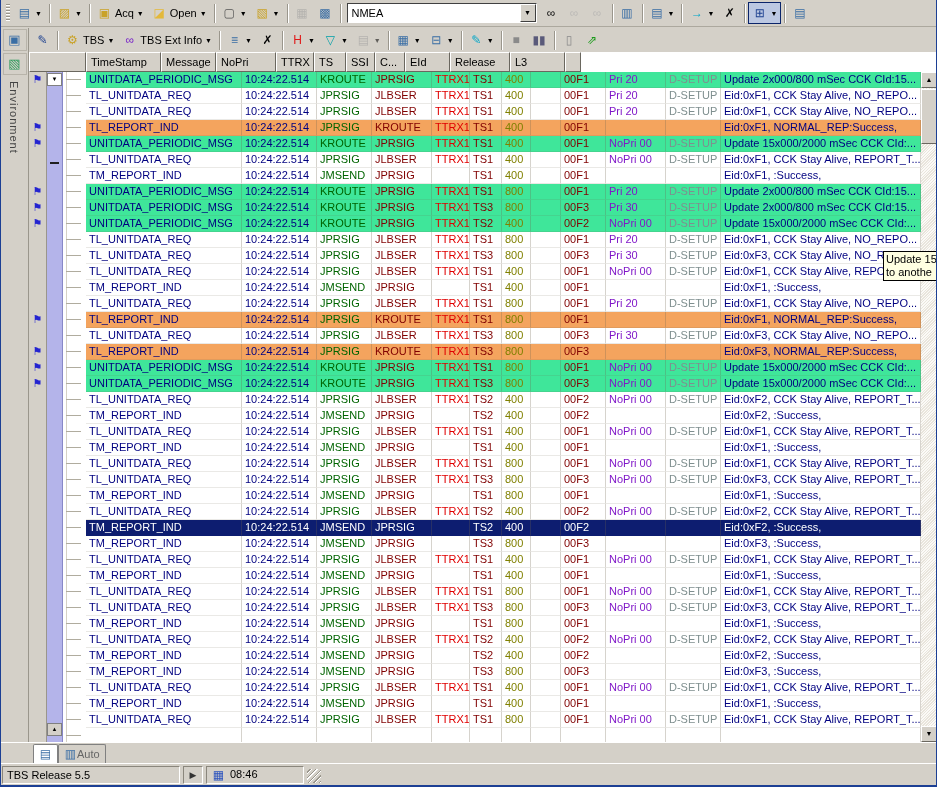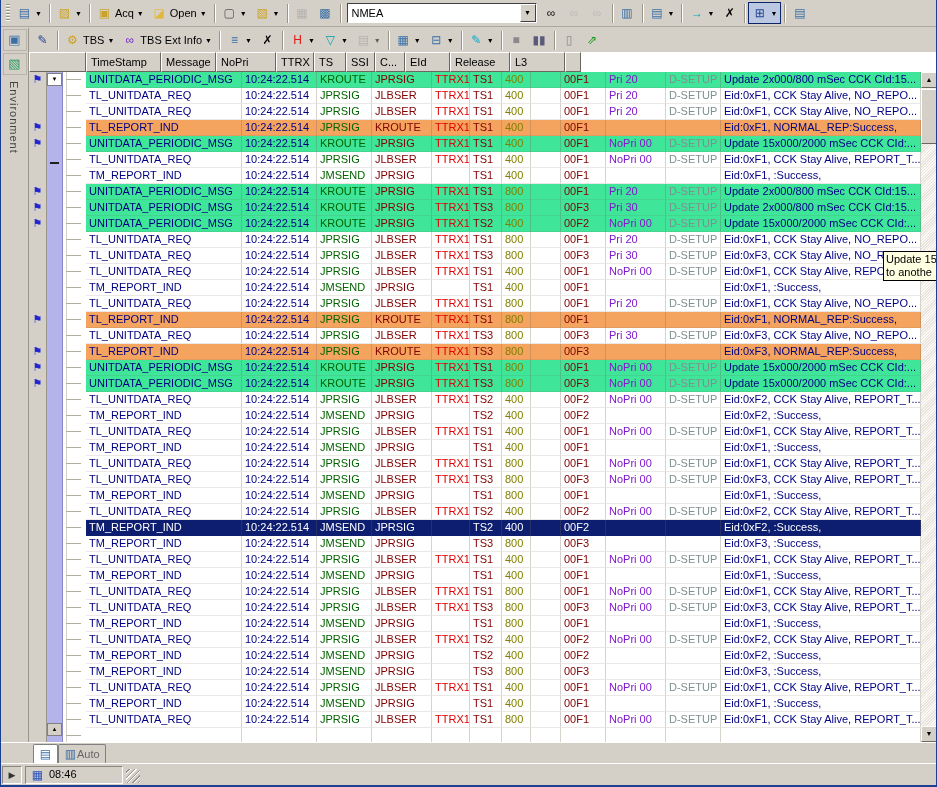--- a/index.html
+++ b/index.html
@@ -1001,20 +1001,21 @@
       <div class="tab active">
         <div class="ticon" style="color: rgb(58, 110, 165);">▤</div>
       </div>
       <div class="tab">
         <div class="ticon" style="color: rgb(58, 110, 165);">▥</div>
         <div class="tab-label">Auto</div>
       </div>
     </div>
 
   <div id="status">
+    <div id="p-release" class="panel">TBS Release 5.5</div>
     <div id="p-play" class="panel">▶</div>
     <div id="p-time" class="panel">
       <span class="ticon" style="color:#2a52be">▦</span>
       <span>08:46</span>
     </div>
     <div id="grip2"></div>
   </div>
 </div>
 
 </body></html>

